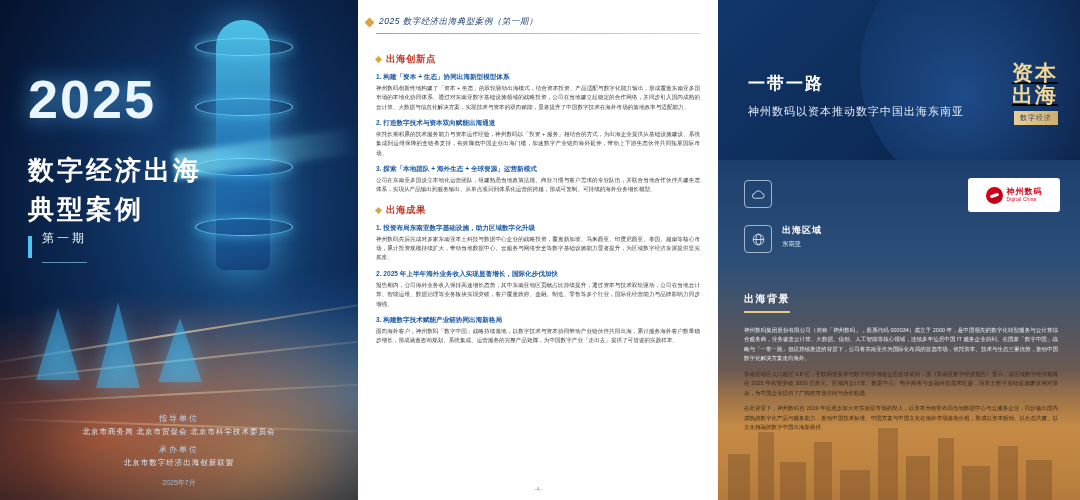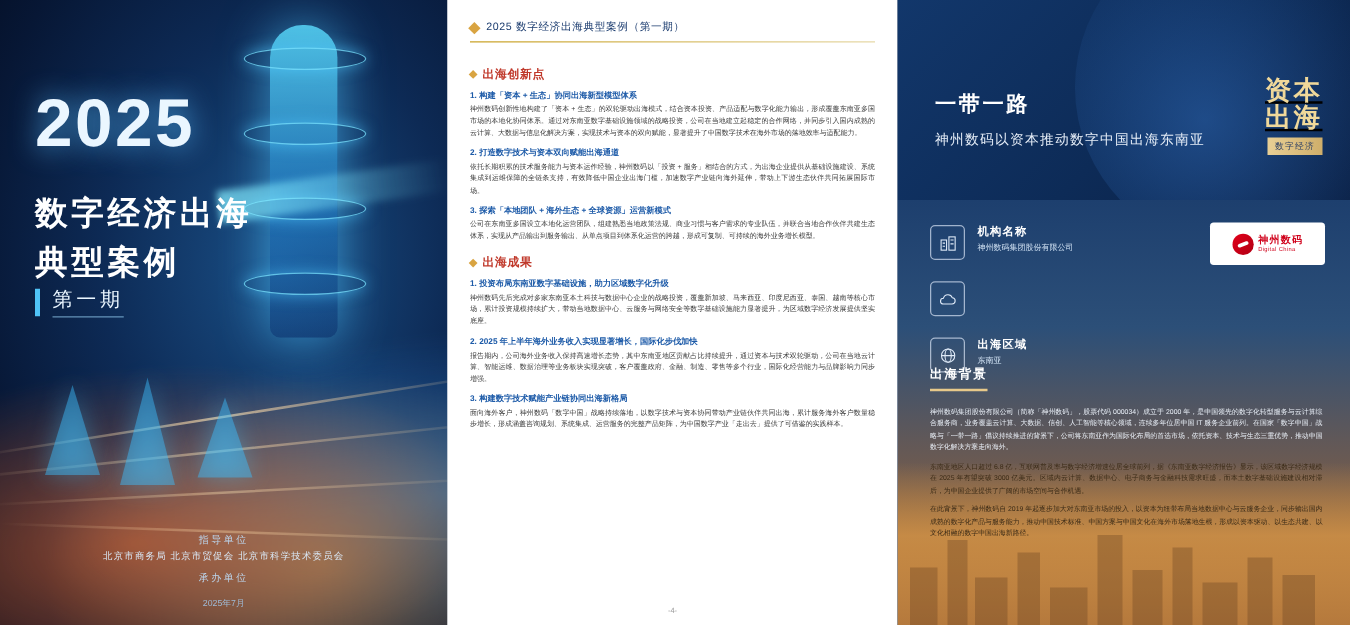--- a/index.html
+++ b/index.html
@@ -127,25 +127,25 @@
     display: flex;
     align-items: center;
   }
   .cover-issue .bar {
     width: 4px;
     height: 22px;
     background: #4fc3f7;
     margin-right: 10px;
   }
   .cover-issue .txt {
-    font-size: 16px;
+    font-size: 12px;
     color: #eaf6ff;
     letter-spacing: 3px;
     border-bottom: 1px solid rgba(160,220,255,0.6);
-    padding-bottom: 2px;
+    padding-bottom: 15px;
   }
   .cover-footer {
     position: absolute;
     left: 0;
     right: 0;
     bottom: 12px;
     text-align: center;
     z-index: 5;
     color: #cfe4f7;
   }
@@ -173,21 +173,22 @@
     width: 360px;
     height: 500px;
     background: #ffffff;
     flex: none;
     padding: 0;
     box-sizing: border-box;
   }
   .tp-header {
     display: flex;
     align-items: center;
-    padding: 16px 20px 0 18px;
+    padding: 16px 20px 0 8px;
+    font-style: italic;
   }
   .tp-header .sq {
     width: 7px;
     height: 7px;
     background: #d9a441;
     transform: rotate(45deg);
     margin-right: 6px;
   }
   .tp-header .ttl {
     font-size: 8.5px;
@@ -485,20 +486,21 @@
 
     <div class="cover-issue">
       <div class="bar"></div>
       <div class="txt">第一期</div>
     </div>
 
     <div class="cover-footer">
       <div class="lbl">指导单位</div>
       <div class="orgs">北京市商务局  北京市贸促会  北京市科学技术委员会</div>
       <div class="lbl">承办单位</div>
+      <div class="orgs">北京市数字经济出海创新联盟</div>
       <div class="date">2025年7月</div>
     </div>
   </div>
 
   <div class="textpage">
     <div class="tp-header">
       <div class="sq"></div>
       <div class="ttl">2025 数字经济出海典型案例（第一期）</div>
     </div>
     <div class="tp-rule"></div>
@@ -564,36 +566,20 @@
       <div class="logo-box">
         <div class="mark"></div>
         <div class="ltxt">
           <div class="cn">神州数码</div>
           <div class="en">Digital China</div>
         </div>
       </div>
 
       <div class="info-list">
 
-        <div class="info-row">
-          <div class="info-ic">
-            <svg width="15" height="15" viewBox="0 0 24 24" fill="none" stroke="#dfeaf8" stroke-width="1.4">
-              <rect x="3" y="8" width="7" height="13"></rect>
-              <rect x="13" y="4" width="8" height="17"></rect>
-              <line x1="5" y1="12" x2="8" y2="12"></line>
-              <line x1="5" y1="16" x2="8" y2="16"></line>
-              <line x1="15" y1="8" x2="19" y2="8"></line>
-              <line x1="15" y1="13" x2="19" y2="13"></line>
-            </svg>
-          </div>
-          <div>
-            <div class="info-lbl">机构名称</div>
-            <div class="info-val">神州数码集团股份有限公司</div>
-          </div>
-        </div>
 
         <div class="info-row">
           <div class="info-ic">
             <svg width="15" height="15" viewBox="0 0 24 24" fill="none" stroke="#dfeaf8" stroke-width="1.4">
               <path d="M6 18h11a4 4 0 0 0 .4-7.98A6 6 0 0 0 6 10.5 3.75 3.75 0 0 0 6 18z"></path>
             </svg>
           </div>
         </div>
 
         <div class="info-row">

